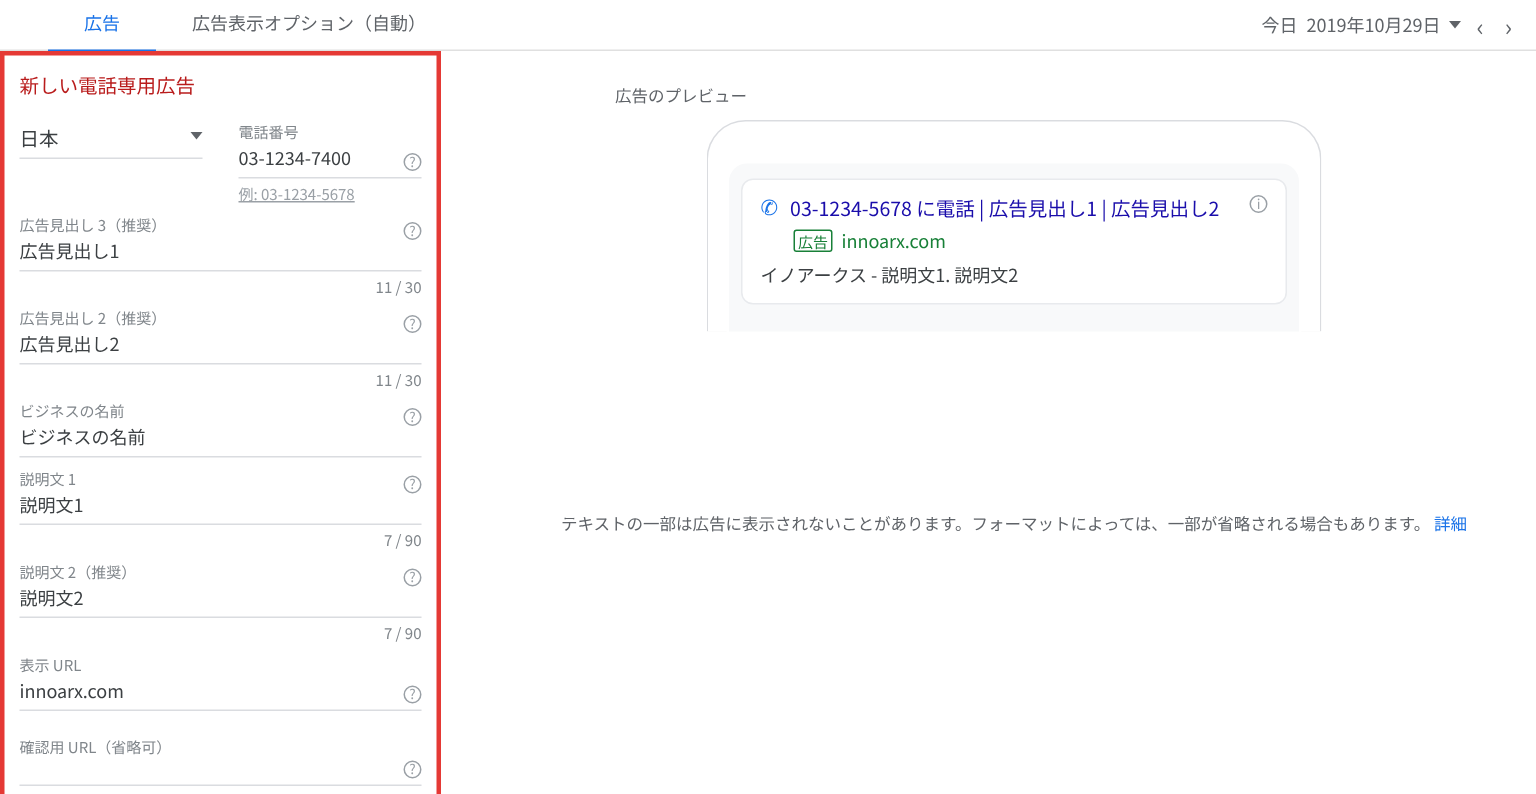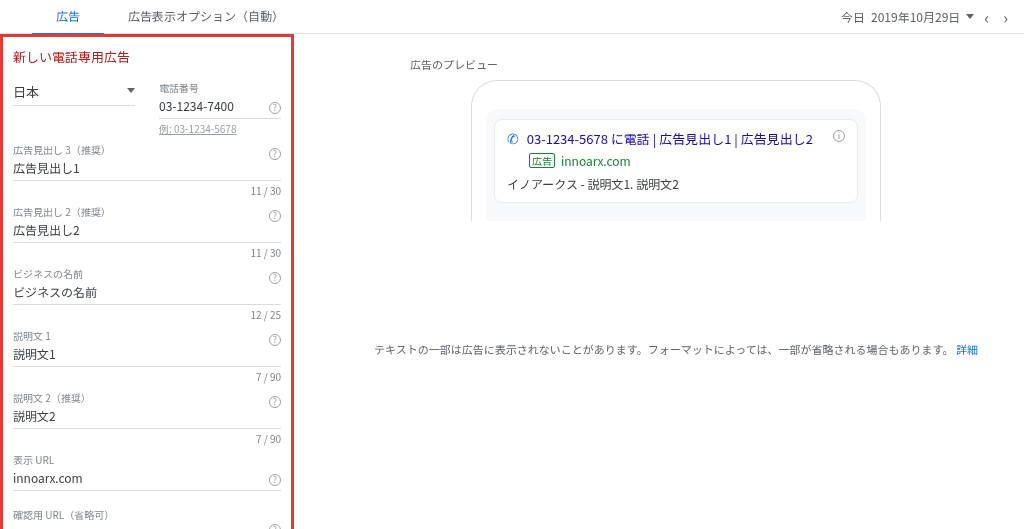--- a/index.html
+++ b/index.html
@@ -92,21 +92,20 @@
         <div class="value">広告見出し2</div>
         <span class="help">?</span>
       </div>
       <div style="text-align:right;font-size:10px;color:#80868b;padding:2px 0 0;">11 / 30</div>
 
       <div class="field withcount">
         <div class="label">ビジネスの名前</div>
         <div class="value">ビジネスの名前</div>
         <span class="help">?</span>
       </div>
-      <div style="text-align:right;font-size:10px;color:#80868b;padding:2px 0 0;">12 / 25</div>
 
       <div class="field withcount">
         <div class="label">説明文 1</div>
         <div class="value">説明文1</div>
         <span class="help">?</span>
       </div>
       <div style="text-align:right;font-size:10px;color:#80868b;padding:2px 0 0;">7 / 90</div>
 
       <div class="field withcount">
         <div class="label">説明文 2（推奨）</div>

